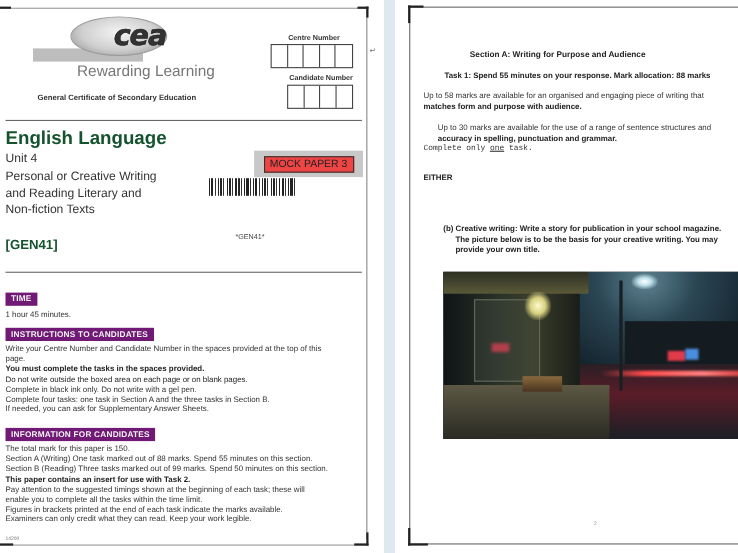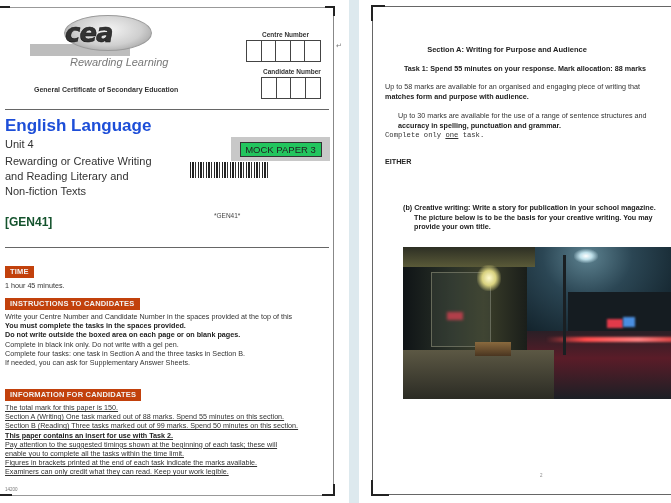--- a/index.html
+++ b/index.html
@@ -22,63 +22,63 @@
     }
     .corner { position: absolute; background: #222; }
 
     .logo-bar {
       position: absolute; left: 30px; top: 44px; width: 100px; height: 12px; background: #bdbdbd;
     }
     .logo {
       position: absolute; left: 64px; top: 15px; width: 88px; height: 36px;
       border-radius: 50%; background: radial-gradient(ellipse at 50% 40%, #f4f4f4 0%, #cfcfcf 55%, #8a8a8a 100%);
       border: 1px solid #9a9a9a;
-      display: flex; align-items: center; justify-content: flex-start;
+      display: flex; align-items: center; justify-content: flex-end;
     }
     .logo span {
       font-family: "DejaVu Sans", sans-serif; font-weight: bold; font-style: italic;
       font-size: 26px; color: #333; letter-spacing: -1px;
       -webkit-text-stroke: 0.5px #111;
     }
     .tagline {
-      position: absolute; left: 70px; top: 56px; font-size: 11px; font-style: italic; color: #777;
+      position: absolute; left: 70px; top: 56px; font-size: 14px; color: #777;
     }
     .gcse {
       position: absolute; left: 34px; top: 86px; font-size: 7px; font-weight: bold; color: #333;
     }
     .num-label {
       position: absolute; font-size: 6.5px; font-weight: bold; color: #333; text-align: right;
     }
     .num-boxes { position: absolute; display: flex; border: 1px solid #444; }
     .num-boxes div { width: 14.6px; height: 20px; border-right: 1px solid #444; }
     .num-boxes div:last-child { border-right: none; }
 
     .hr { position: absolute; height: 1px; background: #666; }
 
-    .title { position: absolute; left: 5px; top: 116px; font-size: 17px; font-weight: bold; color: #1d4ed8; }
+    .title { position: absolute; left: 5px; top: 116px; font-size: 17px; font-weight: bold; color: #14532d; }
     .unit { position: absolute; left: 5px; top: 138px; font-size: 11px; color: #333; }
     .subtitle { position: absolute; left: 5px; top: 154px; width: 160px; font-size: 11px; line-height: 15px; color: #333; }
     .code { position: absolute; left: 5px; top: 215px; font-size: 12px; font-weight: bold; color: #14532d; }
 
     .mock-wrap {
       position: absolute; left: 231px; top: 137px; width: 99px; height: 24px; background: #c8c8c8;
       display: flex; align-items: center; justify-content: center;
     }
     .mock-box {
-      width: 82px; height: 15px; border: 1px solid #333; background: #22c55e;
+      width: 82px; height: 15px; border: 1px solid #333; background: #ef4444;
       font-size: 9.5px; color: #222; display: flex; align-items: center; justify-content: center;
     }
     .barcode {
       position: absolute; left: 190px; top: 162px; width: 80px; height: 16px;
       background: repeating-linear-gradient(90deg, #222 0 1px, #fff 1px 2px, #222 2px 4px, #fff 4px 5px, #333 5px 6px, #fff 6px 8px);
     }
     .barcode-label { position: absolute; left: 214px; top: 212px; font-size: 6.5px; color: #444; }
 
     .label-box {
-      position: absolute; left: 5px; height: 12px; background: #c2410c; color: #f2f2f2;
+      position: absolute; left: 5px; height: 12px; background: #701a75; color: #f2f2f2;
       font-size: 7.5px; font-weight: bold; padding: 0 5px; line-height: 12px; letter-spacing: 0.2px;
     }
     .body-text { position: absolute; left: 5px; width: 325px; font-size: 7.2px; line-height: 9.2px; color: #333; }
     .body-text p { white-space: nowrap; }
     .footer-code { position: absolute; left: 5px; top: 487px; font-size: 4.5px; color: #777; }
 
     .cursor-glyph { position: absolute; left: 336px; top: 42px; font-size: 7px; color: #777; }
 
     
     .gutter-bg { position: absolute; left: 349px; top: 0; width: 322px; height: 503px; background: #fff; }
@@ -150,21 +150,21 @@
       <div></div>
       <div></div>
       <div></div>
   </div>
 
   <div class="hr" style="left:5px;top:109px;width:324px;"></div>
 
   <div class="title">English Language</div>
   <div class="unit">Unit 4</div>
   <div class="subtitle">
-    <div>Rewarding or Creative Writing</div>
+    <div>Personal or Creative Writing</div>
     <div>and Reading Literary and</div>
     <div>Non-fiction Texts</div>
   </div>
   <div class="code">[GEN41]</div>
 
   <div class="mock-wrap">
     <div class="mock-box">MOCK PAPER 3</div>
   </div>
   <div class="barcode"></div>
   <div class="barcode-label">*GEN41*</div>
@@ -172,29 +172,30 @@
   <div class="hr" style="left:5px;top:247px;width:324px;"></div>
 
   <div class="label-box" style="top:266px;">TIME</div>
   <div class="body-text" style="top:281px;">
     <p>1 hour 45 minutes.</p>
   </div>
 
   <div class="label-box" style="top:298px;">INSTRUCTIONS TO CANDIDATES</div>
   <div class="body-text" style="top:312px;">
     <p>Write your Centre Number and Candidate Number in the spaces provided at the top of this</p>
+    <p>page.</p>
     <p style="font-weight:bold;color:#222">You must complete the tasks in the spaces provided.</p>
-    <p style="font-weight:bold;color:#222">Do not write outside the boxed area on each page or on blank pages.</p>
+    <p style="font-weight:normal;color:#222">Do not write outside the boxed area on each page or on blank pages.</p>
     <p>Complete in black ink only. Do not write with a gel pen.</p>
     <p>Complete four tasks: one task in Section A and the three tasks in Section B.</p>
     <p>If needed, you can ask for Supplementary Answer Sheets.</p>
   </div>
 
   <div class="label-box" style="top:389px;">INFORMATION FOR CANDIDATES</div>
-  <div class="body-text" style="top:403px;text-decoration:underline;">
+  <div class="body-text" style="top:403px;">
     <p>The total mark for this paper is 150.</p>
     <p>Section A (Writing) One task marked out of 88 marks. Spend 55 minutes on this section.</p>
     <p>Section B (Reading) Three tasks marked out of 99 marks. Spend 50 minutes on this section.</p>
     <p style="font-weight:bold;color:#222">This paper contains an insert for use with Task 2.</p>
     <p>Pay attention to the suggested timings shown at the beginning of each task; these will</p>
     <p>enable you to complete all the tasks within the time limit.</p>
     <p>Figures in brackets printed at the end of each task indicate the marks available.</p>
     <p>Examiners can only credit what they can read. Keep your work legible.</p>
   </div>
   <div class="footer-code">14200</div>

